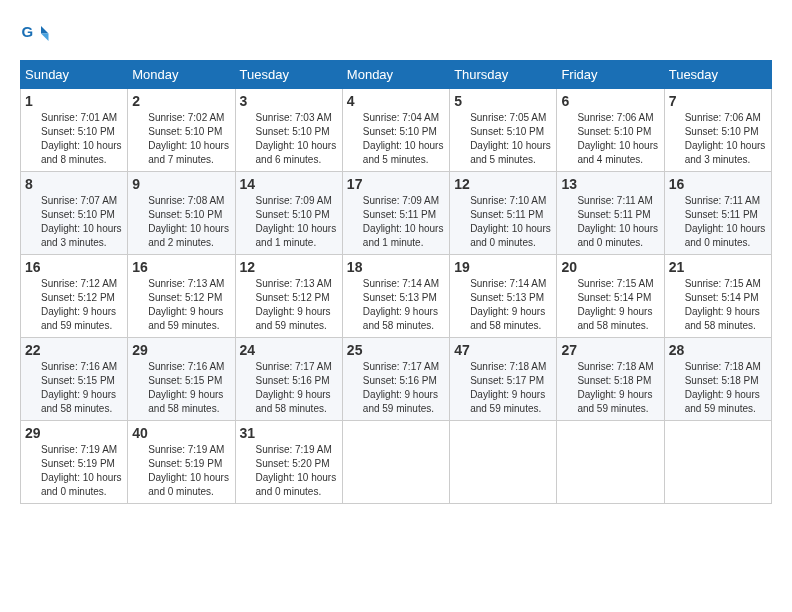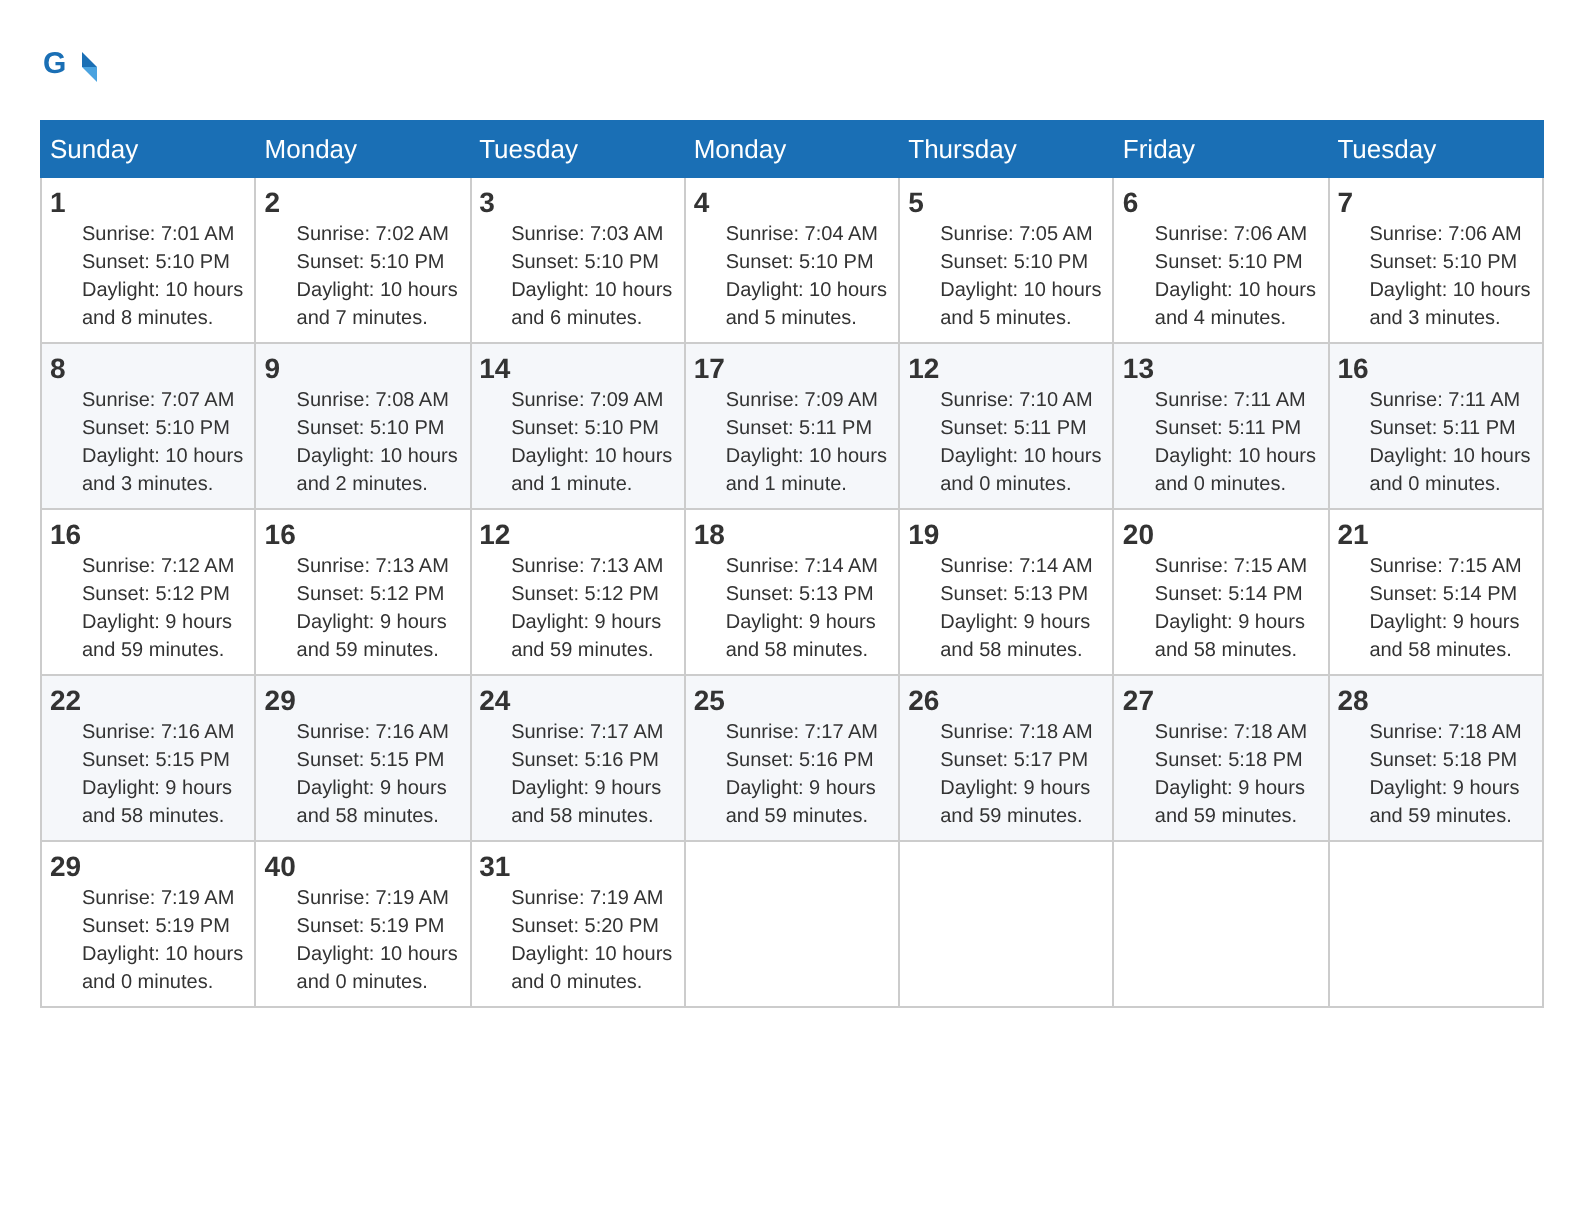--- a/index.html
+++ b/index.html
@@ -321,21 +321,21 @@
         </td>
         <td>
           <span class="day-num">25</span>
           <div class="day-detail">
             Sunrise: 7:17 AM<br>
             Sunset: 5:16 PM<br>
             Daylight: 9 hours and 59 minutes.
           </div>
         </td>
         <td>
-          <span class="day-num">26</span>
+          <span class="day-num">47</span>
           <div class="day-detail">
             Sunrise: 7:18 AM<br>
             Sunset: 5:17 PM<br>
             Daylight: 9 hours and 59 minutes.
           </div>
         </td>
         <td>
           <span class="day-num">27</span>
           <div class="day-detail">
             Sunrise: 7:18 AM<br>

